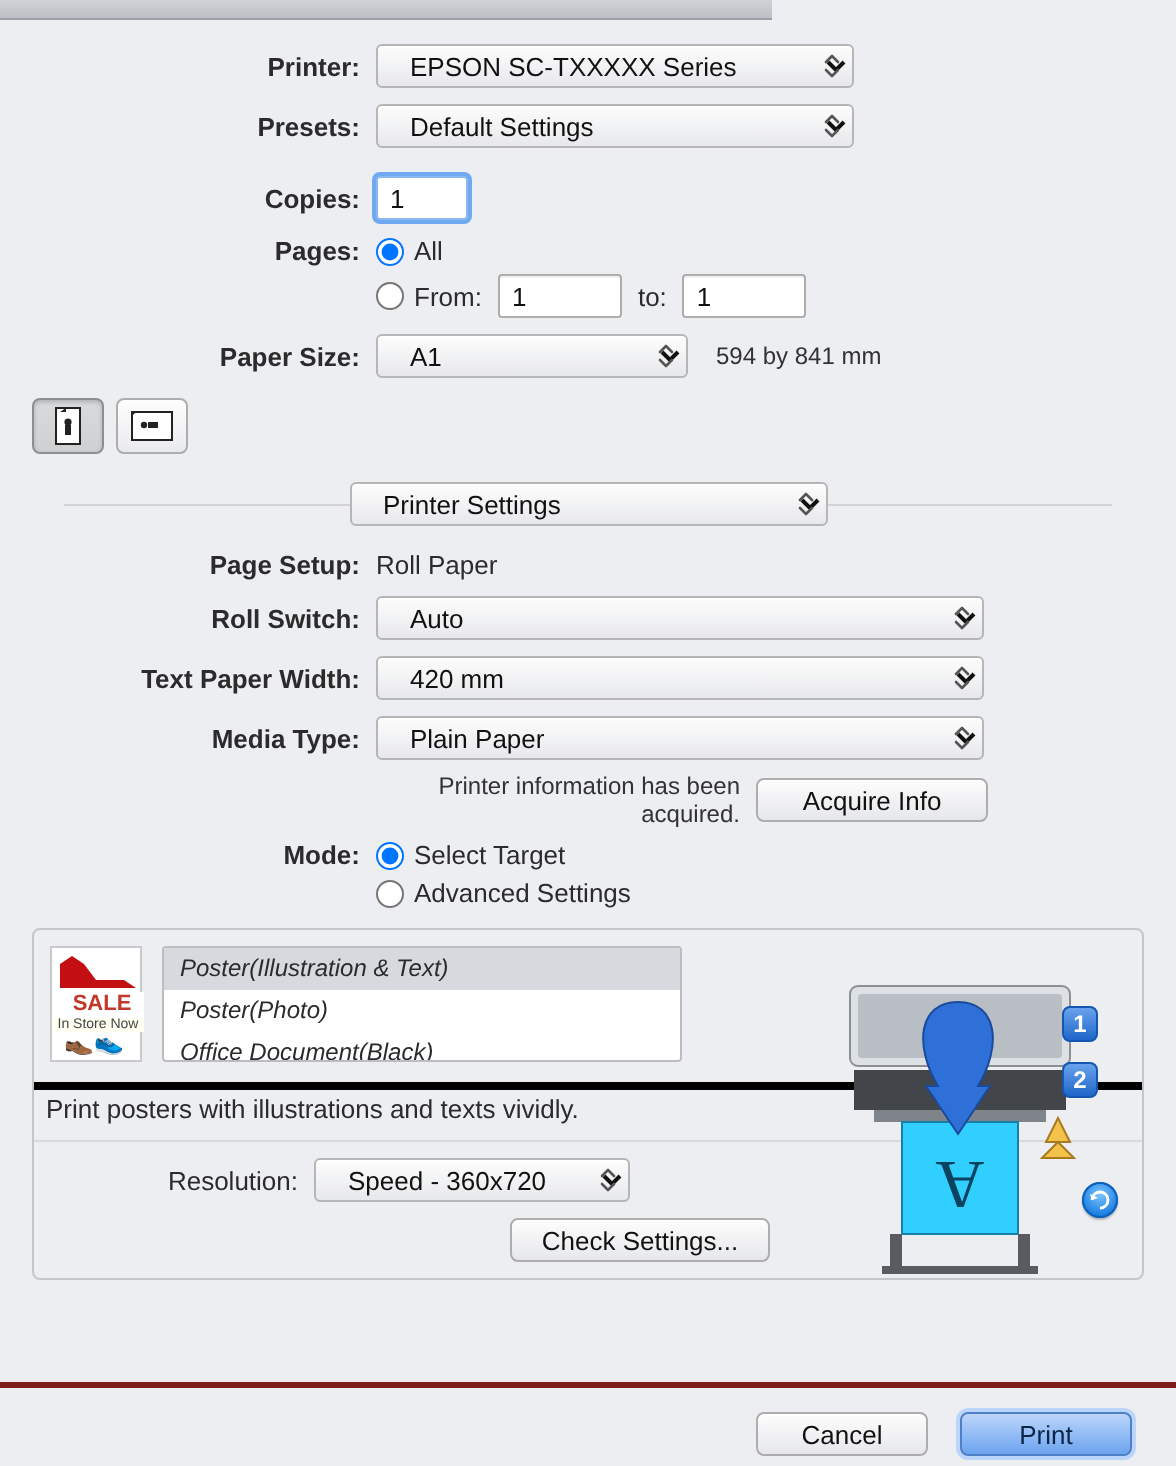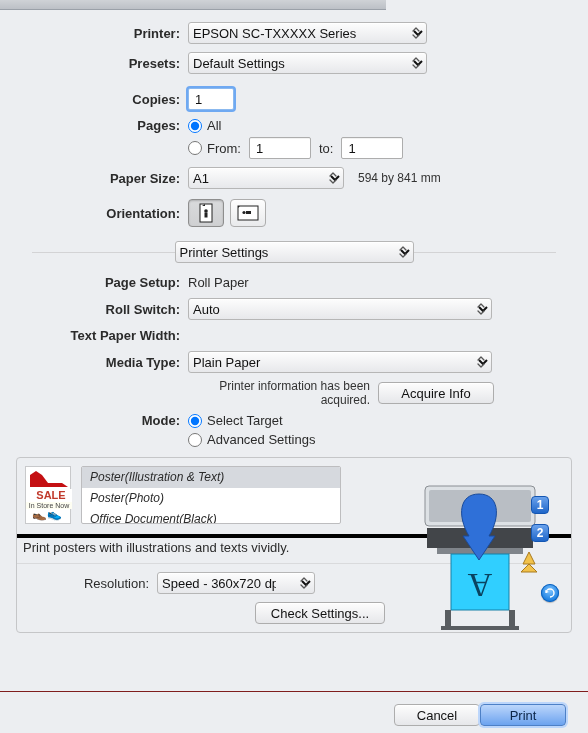--- a/index.html
+++ b/index.html
@@ -41,21 +41,21 @@
     padding-right:8px;
     white-space:nowrap;
     font-weight:bold;
   }
   .select{
     background:linear-gradient(#fdfdfd,#e7e8eb);
     border:1px solid var(--field-border);
     border-radius:3px;
     height:22px;
     font-size:13px;
-    padding:0 22px 0 0;
+    padding:0 22px 0 12px;
     color:#111;
     box-shadow:0 1px 0 #fff inset;
     min-width:50px;
   }
   .select-wrap{position:relative;display:inline-block}
   .select-wrap .arrow{
     position:absolute;right:5px;top:50%;transform:translateY(-50%);
     width:12px;height:14px;pointer-events:none;
   }
   .arrow svg{display:block}
@@ -129,22 +129,22 @@
     display:flex;align-items:flex-start;padding:2px 6px;
     border-top:4px solid #000000;
     border-bottom:1px solid #d9dadc;
     margin-left:-8px;margin-right:-10px;
   }
   .printer-illust{
     position:absolute;right:12px;top:8px;width:140px;height:168px;
   }
   .footer{
     position:absolute;left:0;right:0;bottom:16px;height:26px;
-    border-top:1px solid #7f1d1d;padding-top:12px;
-    display:flex;justify-content:flex-end;padding-right:22px;
+    border-top:3px solid #7f1d1d;padding-top:12px;
+    display:flex;justify-content:flex-end;gap:16px;padding-right:22px;
   }
   .sync-badge{
     position:absolute;right:12px;bottom:30px;width:18px;height:18px;border-radius:50%;
     background:radial-gradient(circle at 50% 35%, #7dc3ff 0%, #1a7ee0 70%, #0c5fb7 100%);
     box-shadow:0 0 0 1px #0c60bb inset, 0 1px 1px rgba(0,0,0,.25);
   }
   .num-badge{
     position:absolute;width:18px;height:18px;border-radius:4px;
     background:linear-gradient(#6aa2ec,#1f66c9);
     color:#fff;font-weight:bold;font-size:12px;
@@ -220,21 +220,20 @@
       <span class="arrow">
         <svg width="12" height="14" viewBox="0 0 12 14">
             <path d="M3 5 L6 2 L9 5 M3 9 L6 12 L9 9" stroke="#555" stroke-width="1.3" fill="none" stroke-linecap="round" stroke-linejoin="round"></path>
           </svg>
       </span>
     </div>
     <span class="small-note" style="margin-left:14px">594 by 841 mm</span>
   </div>
 
   <div class="row" style="margin-top:10px">
-    <div class="label-col">Orientation:</div>
     <div class="orient-box">
       <button class="orient-btn selected">
         <svg width="18" height="20" viewBox="0 0 18 20">
           <rect x="3" y="1" width="12" height="18" fill="#fff" stroke="#222"></rect>
           <path d="M5 3 L8 3 L8 1 Z" fill="#222"></path>
           <circle cx="9" cy="8" r="1.8" fill="#222"></circle>
           <rect x="7.5" y="9.5" width="3" height="5" fill="#222"></rect>
         </svg>
       </button>
       <button class="orient-btn">
@@ -276,20 +275,30 @@
       <span class="arrow">
         <svg width="12" height="14" viewBox="0 0 12 14">
             <path d="M3 5 L6 2 L9 5 M3 9 L6 12 L9 9" stroke="#555" stroke-width="1.3" fill="none" stroke-linecap="round" stroke-linejoin="round"></path>
           </svg>
       </span>
     </div>
   </div>
 
   <div class="row">
     <div class="label-col">Text Paper Width:</div>
+    <div class="select-wrap">
+      <select class="select wide">
+        <option>420 mm</option>
+      </select>
+      <span class="arrow">
+        <svg width="12" height="14" viewBox="0 0 12 14">
+            <path d="M3 5 L6 2 L9 5 M3 9 L6 12 L9 9" stroke="#555" stroke-width="1.3" fill="none" stroke-linecap="round" stroke-linejoin="round"></path>
+          </svg>
+      </span>
+    </div>
   </div>
 
   <div class="row">
     <div class="label-col">Media Type:</div>
     <div class="select-wrap">
       <select class="select wide">
         <option>Plain Paper</option>
       </select>
       <span class="arrow">
         <svg width="12" height="14" viewBox="0 0 12 14">

